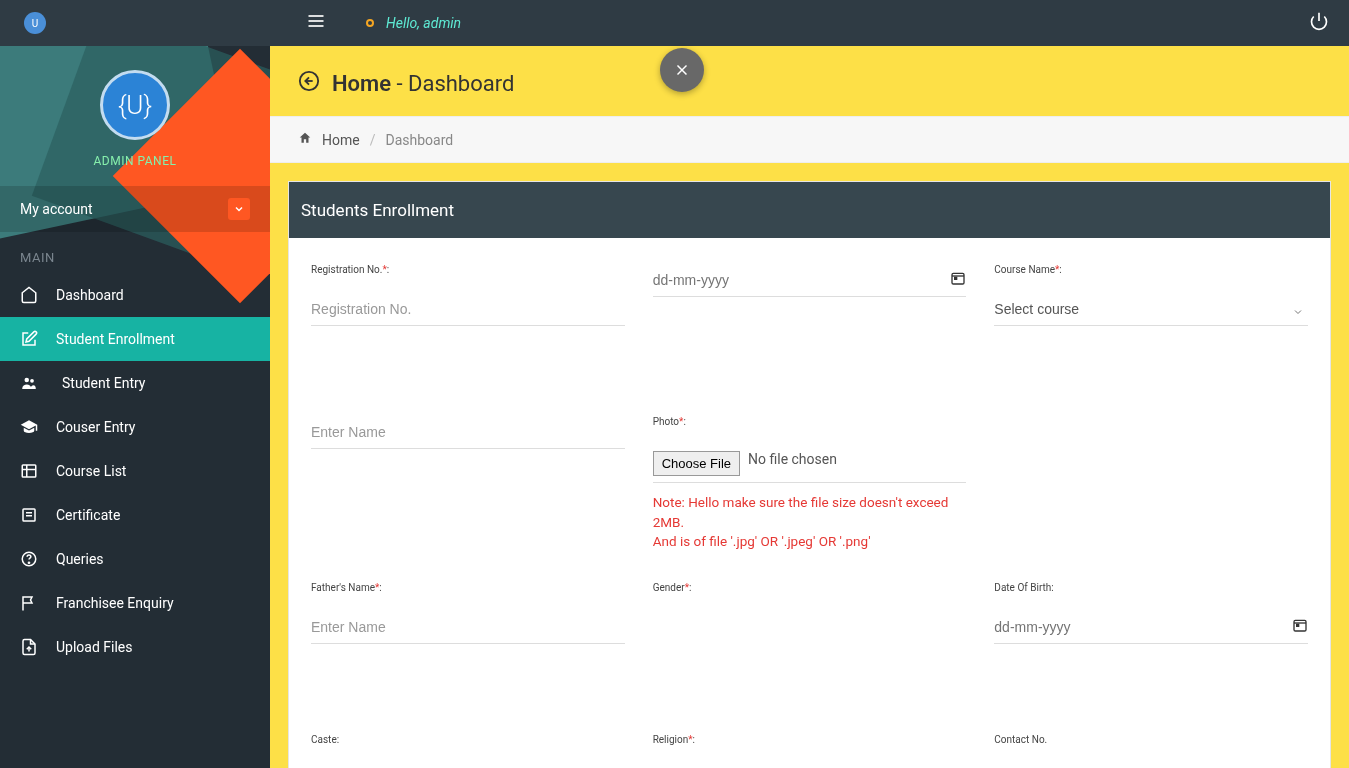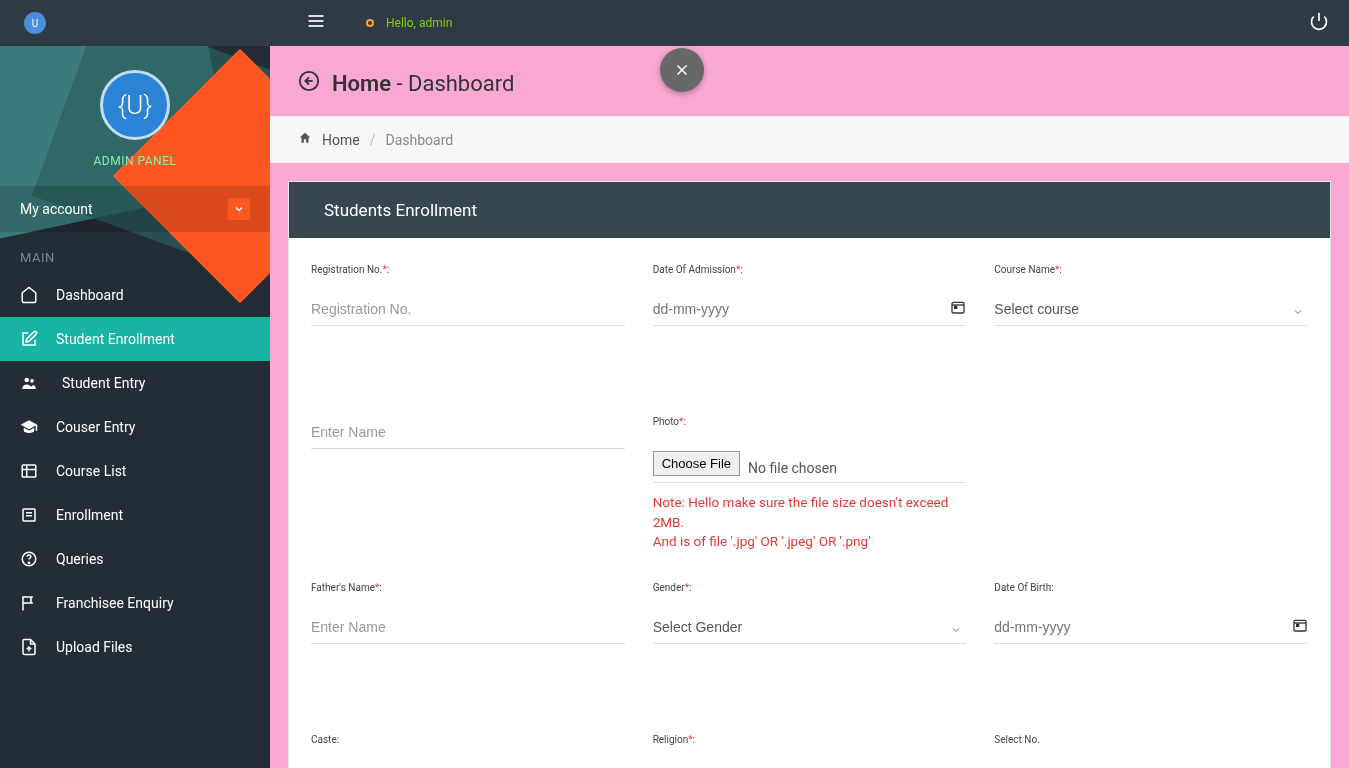--- a/index.html
+++ b/index.html
@@ -3,21 +3,21 @@
 <meta charset="utf-8">
 <style>
 * { box-sizing: border-box; margin: 0; padding: 0; }
 body { font-family: -apple-system, BlinkMacSystemFont, "Segoe UI", Roboto, Arial, sans-serif; background: #f4f4f4; color: #333; width: 1349px; height: 768px; overflow: hidden; position: relative; }
 .topbar { position: absolute; top: 0; left: 0; right: 0; height: 46px; background: #2f3b44; display: flex; align-items: center; padding: 0 20px; z-index: 10; }
 .topbar-logo { width: 22px; height: 22px; border-radius: 50%; background: #4a8fd8; display: flex; align-items: center; justify-content: center; color: #fff; font-size: 10px; margin-left: 4px; }
 .topbar-spacer { width: 260px; }
 .hamburger { color: #fff; cursor: pointer; margin-right: 40px; }
 .hamburger svg { width: 20px; height: 20px; }
 .greeting-dot { width: 8px; height: 8px; border-radius: 50%; border: 2px solid #f5a623; margin-right: 12px; }
-.greeting { color: #84cc16; font-size: 12px; }
+.greeting { color: #5eead4; font-size: 14px; font-style: italic; }
 .topbar-right { margin-left: auto; color: #fff; cursor: pointer; }
 .topbar-right svg { width: 20px; height: 20px; }
 
 .sidebar { position: absolute; top: 46px; left: 0; width: 270px; bottom: 0; background: #232d35; z-index: 5; overflow: hidden; }
 .sidebar-bg { position: absolute; inset: 0; overflow: hidden; pointer-events: none; }
 .sidebar-bg .poly1 { position: absolute; top: -30px; left: -30px; width: 250px; height: 200px; background: #3c7b7b; transform: rotate(-12deg); }
 .sidebar-bg .poly2 { position: absolute; top: 40px; right: -60px; width: 180px; height: 180px; background: #ff5722; transform: rotate(45deg); }
 .sidebar-bg .poly3 { position: absolute; top: -10px; left: 60px; width: 200px; height: 200px; background: #2b5f5f; transform: rotate(20deg); opacity:.7;}
 .sidebar-header { position: relative; text-align: center; padding: 24px 0 18px; }
 .logo-circle { width: 70px; height: 70px; border-radius: 50%; background: #2b83d6; border: 3px solid #c3dcf0; margin: 0 auto 14px; display: flex; align-items: center; justify-content: center; color: #fff; font-weight: 300; font-size: 26px; }
@@ -25,49 +25,49 @@
 .sidebar-account { position: relative; background: rgba(0,0,0,.15); color: #fff; padding: 12px 20px; font-size: 14px; display: flex; align-items: center; }
 .sidebar-account .chev { margin-left: auto; width: 22px; height: 22px; background: #ff5722; border-radius: 3px; display:flex; align-items:center; justify-content:center; }
 .sidebar-section-label { padding: 18px 20px 8px; font-size: 13px; color: #7a858e; letter-spacing: .5px; }
 .nav { list-style: none; position: relative; }
 .nav li { display: flex; align-items: center; padding: 13px 20px; color: #fff; font-size: 14px; cursor: pointer; }
 .nav li.active { background: #17b3a3; }
 .nav li .icon { width: 20px; margin-right: 16px; display:flex; align-items:center; }
 .nav li .icon svg { width: 18px; height: 18px; }
 .nav li.student-list .icon { margin-right: 22px; }
 
-.main { position: absolute; top: 46px; left: 270px; right: 0; bottom: 0; background: #f9a8d4; overflow-y: auto; }
+.main { position: absolute; top: 46px; left: 270px; right: 0; bottom: 0; background: #fde047; overflow-y: auto; }
 .page-header { padding: 24px 28px 20px; border-bottom: 1px solid #eee; display:flex; align-items:center; }
 .page-header .backbtn { margin-right: 12px; cursor:pointer; }
 .page-header .backbtn svg { width:22px; height:22px; stroke:#333; }
 .page-header h1 { font-size: 22px; font-weight: 400; }
 .page-header h1 b { font-weight: 600; }
 .breadcrumb { background: #f7f7f7; padding: 14px 28px; font-size: 14px; color: #888; display:flex; align-items:center; gap:10px; border-bottom:1px solid #eee;}
 .breadcrumb .home-icon svg { width:14px; height:14px; }
 .breadcrumb .crumb-home { color: #555; }
 .breadcrumb .sep { color: #bbb; }
 
 .card { margin: 18px; border: 1px solid #e5e5e5; background: #fff; }
-.card-header { background: #37474f; color: #fff; padding: 18px 35px; font-size: 17px; }
+.card-header { background: #37474f; color: #fff; padding: 18px 12px; font-size: 17px; }
 .card-body { padding: 26px 22px; }
 .form-grid { display: grid; grid-template-columns: repeat(3, 1fr); gap: 30px 28px; }
 .form-group { }
 .form-label { font-size: 10px; color: #444; margin-bottom: 18px; display:block; }
 .req { color: #e53935; }
 .form-control { width: 100%; border: none; border-bottom: 1px solid #ddd; padding: 8px 0; font-size: 14px; color: #555; background: transparent; outline: none; }
 .form-control::placeholder { color: #999; }
 .select-wrap { position: relative; }
 .select-wrap .form-control { appearance: none; padding-right: 24px; color:#555; }
 .select-wrap .caret { position: absolute; right: 4px; top: 10px; pointer-events:none; }
 .select-wrap .caret svg { width: 12px; height:12px; }
 .date-wrap { position: relative; display:flex; align-items:center; border-bottom:1px solid #ddd; }
 .date-wrap input { border:none; flex:1; padding:8px 0; font-size:14px; background:transparent; outline:none; }
 .date-wrap .cal-icon { margin-left:auto; }
 .date-wrap .cal-icon svg { width:16px; height:16px; }
-.file-wrap { border-bottom:1px solid #ddd; padding: 6px 0; font-size:14px; display:flex; align-items:flex-end; gap:8px;}
+.file-wrap { border-bottom:1px solid #ddd; padding: 6px 0; font-size:14px; display:flex; align-items:flex-start; gap:8px;}
 .file-btn { border:1px solid #999; background:#efefef; padding:4px 8px; font-size:13px; cursor:pointer; }
 .file-text { color:#555; }
 .file-note { color:#e53935; font-size:13.5px; margin-top:10px; line-height:1.45; }
 
 .close-fab { position: absolute; top: 48px; left: 660px; width: 44px; height: 44px; border-radius: 50%; background: #686868; display:flex; align-items:center; justify-content:center; color:#fff; cursor:pointer; z-index:30; box-shadow: 0 2px 6px rgba(0,0,0,.3); }
 .close-fab svg { width: 18px; height: 18px; }
 .row-spacer { height: 30px; grid-column: 1 / -1; }
 </style>
 </head>
 <body>
@@ -167,21 +167,21 @@
       <span>Course List</span>
     </li>
     <li>
       <span class="icon">
           <svg viewBox="0 0 24 24" fill="none" stroke="currentColor" stroke-width="2">
             <rect x="4" y="4" width="16" height="16" rx="1"></rect>
             <line x1="8" y1="9" x2="16" y2="9"></line>
             <line x1="8" y1="13" x2="16" y2="13"></line>
           </svg>
         </span>
-      <span>Enrollment</span>
+      <span>Certificate</span>
     </li>
     <li>
       <span class="icon">
           <svg viewBox="0 0 24 24" fill="none" stroke="currentColor" stroke-width="2">
             <circle cx="12" cy="12" r="9"></circle>
             <path d="M9.5 9a2.5 2.5 0 0 1 5 0c0 1.5-2.5 2-2.5 3.5"></path>
             <circle cx="12" cy="17" r="0.8" fill="currentColor"></circle>
           </svg>
         </span>
       <span>Queries</span>
@@ -231,21 +231,20 @@
   <div class="card">
     <div class="card-header">Students Enrollment</div>
     <div class="card-body">
       <div class="form-grid">
 
         <div class="form-group">
           <label class="form-label"><span>Registration No.</span><span class="req">*</span>:</label>
           <input class="form-control" placeholder="Registration No." style="">
         </div>
         <div class="form-group">
-          <label class="form-label"><span>Date Of Admission</span><span class="req">*</span>:</label>
           <div class="date-wrap">
             <input placeholder="dd-mm-yyyy" style="">
             <span class="cal-icon"><svg viewBox="0 0 24 24" fill="#333">
                   <rect x="3" y="5" width="18" height="16" rx="2" fill="none" stroke="#333" stroke-width="2"></rect>
                   <rect x="6" y="10" width="5" height="5" fill="#333"></rect>
                   <line x1="3" y1="9" x2="21" y2="9" stroke="#333" stroke-width="2"></line>
                 </svg></span>
           </div>
         </div>
         <div class="form-group">
@@ -275,26 +274,20 @@
           </div>
         </div>
         <div class="form-group"></div>
 
         <div class="form-group">
           <label class="form-label"><span>Father's Name</span><span class="req">*</span>:</label>
           <input class="form-control" placeholder="Enter Name" style="">
         </div>
         <div class="form-group">
           <label class="form-label"><span>Gender</span><span class="req">*</span>:</label>
-          <div class="select-wrap">
-            <select class="form-control"><option>Select Gender</option></select>
-            <span class="caret"><svg viewBox="0 0 24 24" fill="none" stroke="#777" stroke-width="2">
-                  <polyline points="6 9 12 15 18 9"></polyline>
-                </svg></span>
-          </div>
         </div>
         <div class="form-group">
           <label class="form-label"><span>Date Of Birth</span>:</label>
           <div class="date-wrap">
             <input placeholder="dd-mm-yyyy" style="">
             <span class="cal-icon"><svg viewBox="0 0 24 24" fill="#333">
                   <rect x="3" y="5" width="18" height="16" rx="2" fill="none" stroke="#333" stroke-width="2"></rect>
                   <rect x="6" y="10" width="5" height="5" fill="#333"></rect>
                   <line x1="3" y1="9" x2="21" y2="9" stroke="#333" stroke-width="2"></line>
                 </svg></span>
@@ -305,20 +298,20 @@
 
         <div class="form-group">
           <label class="form-label"><span>Caste</span>:</label>
 
         </div>
         <div class="form-group">
           <label class="form-label"><span>Religion</span><span class="req">*</span>:</label>
 
         </div>
         <div class="form-group">
-          <label class="form-label"><span>Select No.</span></label>
+          <label class="form-label"><span>Contact No.</span></label>
 
         </div>
 
       </div>
     </div>
   </div>
 </div>
 
 </body></html>

